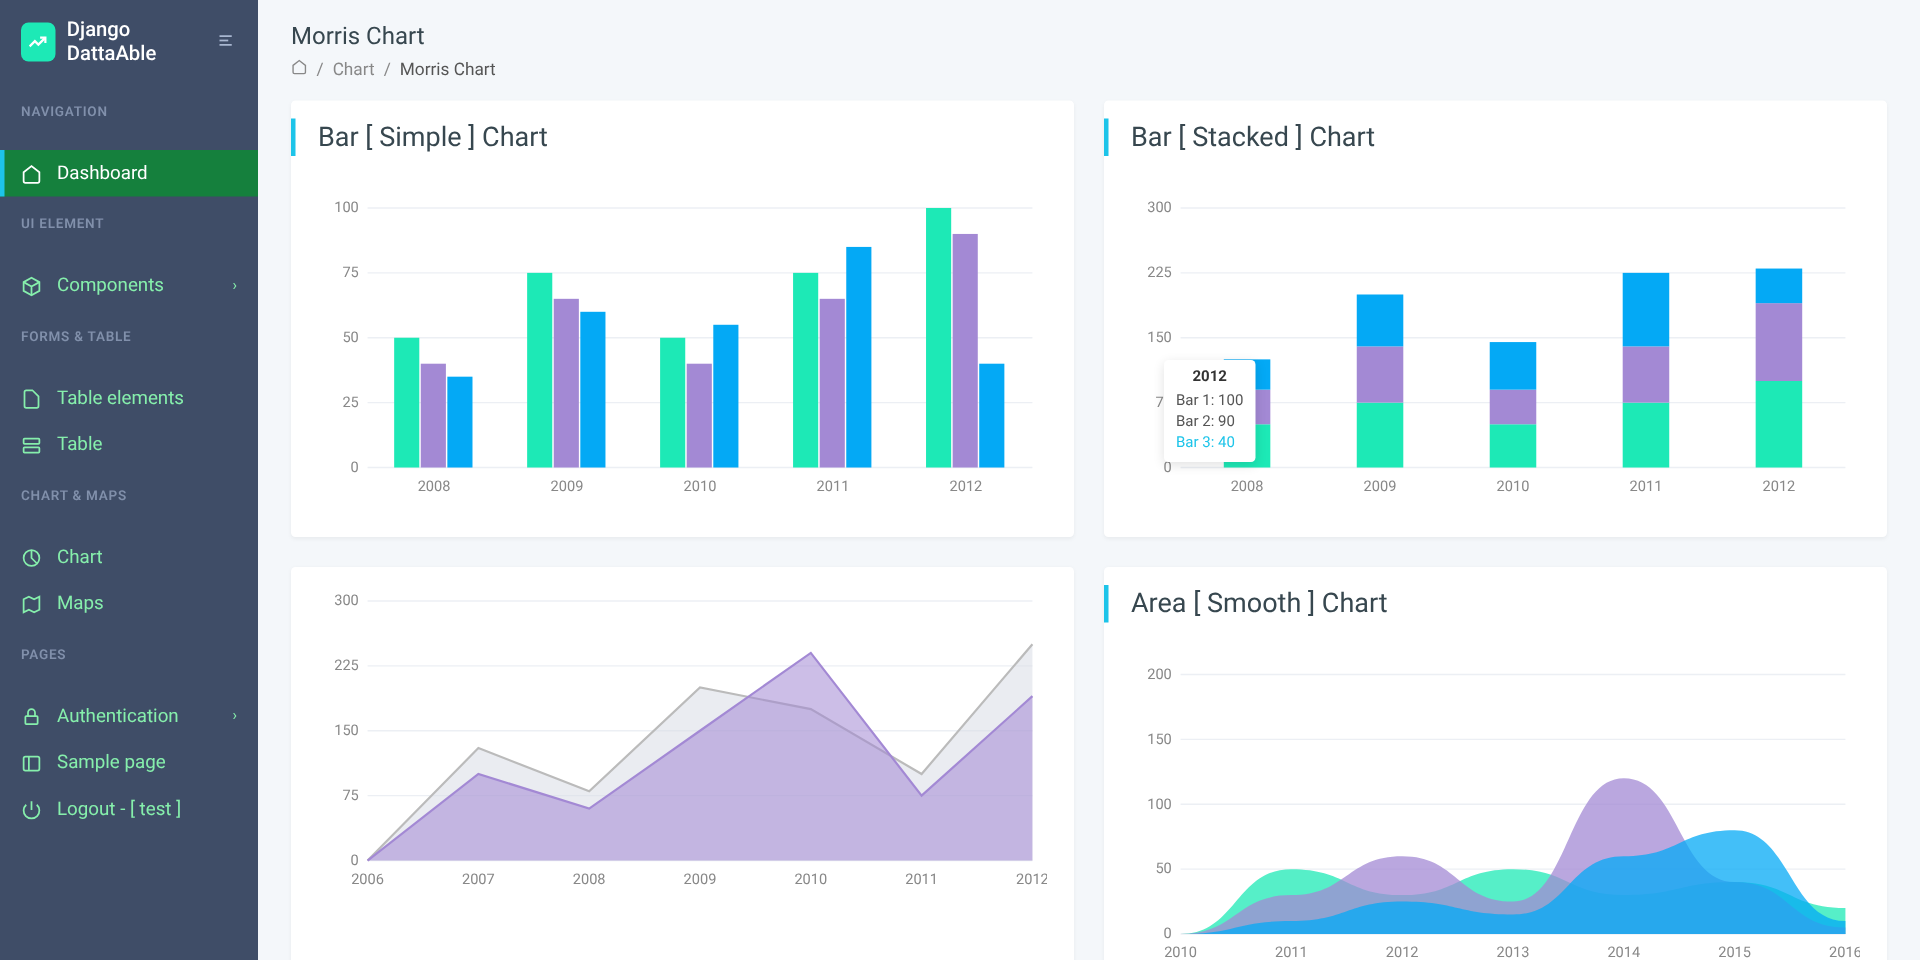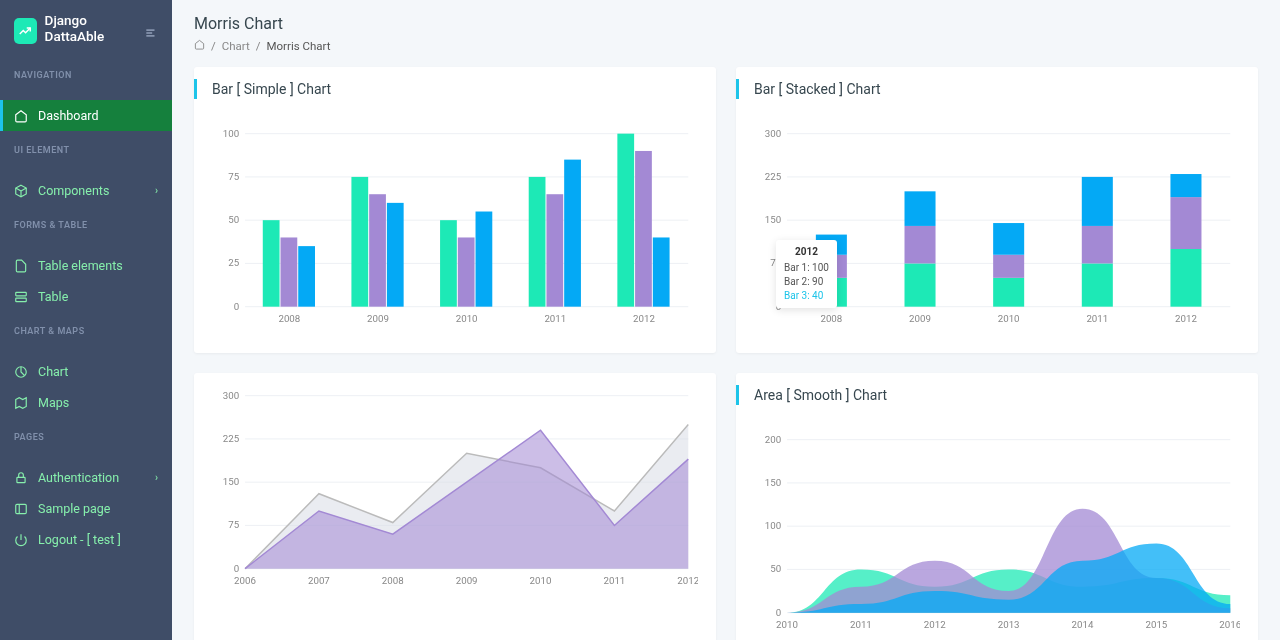--- a/index.html
+++ b/index.html
@@ -1,34 +1,34 @@
 <!DOCTYPE html>
 <html><head>
 <meta charset="utf-8">
 <style>
 *{box-sizing:border-box;margin:0;padding:0;font-family:-apple-system,BlinkMacSystemFont,"Segoe UI",Roboto,sans-serif}
 body{background:#f4f7fa;display:flex;width:1280px;height:640px;overflow:hidden}
 .sidebar{width:172px;background:#3f4d67;color:#a9b7d0;flex-shrink:0;display:flex;flex-direction:column}
-.brand{display:flex;align-items:flex-end;padding:12px 14px;color:#fff;gap:8px}
+.brand{display:flex;align-items:center;padding:12px 14px;color:#fff;gap:8px}
 .brand-icon{width:26px;height:26px;background:#1de9b6;border-radius:5px;display:flex;align-items:center;justify-content:center}
 .brand-name{font-size:13.5px;font-weight:500}
 .toggle-icon{margin-left:auto;color:#a9b7d0}
 .nav-header{font-size:9px;font-weight:600;letter-spacing:.5px;color:#8190ab;padding:14px 14px 20px;text-transform:uppercase}
 .nav-item{display:flex;align-items:center;padding:8px 14px;font-size:12.5px;color:#86efac;gap:10px;position:relative}
 .nav-item.active{background:#15803d;color:#fff}
 .nav-item.active::before{content:"";position:absolute;left:0;top:0;bottom:0;width:3px;background:#1dc4e9}
 .nav-item .chev{margin-left:auto;font-size:10px}
 .icon{width:14px;height:14px;display:inline-flex;align-items:center;justify-content:center}
 .main{flex:1;padding:14px 22px;overflow:hidden;position:relative}
 .page-title{font-size:16px;color:#37474f;margin-bottom:6px}
 .breadcrumb{font-size:11.5px;color:#888;display:flex;gap:6px;align-items:center;margin-bottom:14px}
 .breadcrumb .cur{color:#555}
 .grid{display:grid;grid-template-columns:1fr 1fr;gap:20px}
 .card{background:#fff;border-radius:3px;box-shadow:0 1px 3px rgba(0,0,0,.05)}
-.card-h{padding:14px 18px;font-size:14px;color:#37474f;position:relative}
+.card-h{padding:14px 18px;font-size:18px;color:#37474f;position:relative}
 .card-h::before{content:"";position:absolute;left:0;top:12px;bottom:12px;width:3px;background:#1dc4e9}
 .card-b{padding:10px 18px 18px}
 .chart{width:100%;height:210px}
 .tooltip{position:absolute;background:#fff;border-radius:3px;padding:5px 8px;font-size:10px;box-shadow:0 2px 8px rgba(0,0,0,.12);line-height:1.4}
 .tooltip .hdr{font-weight:700;color:#333;text-align:center;margin-bottom:2px}
 .tooltip .r1{color:#555}
 .tooltip .r3{color:#1dc4e9}
 </style>
 </head>
 <body>

